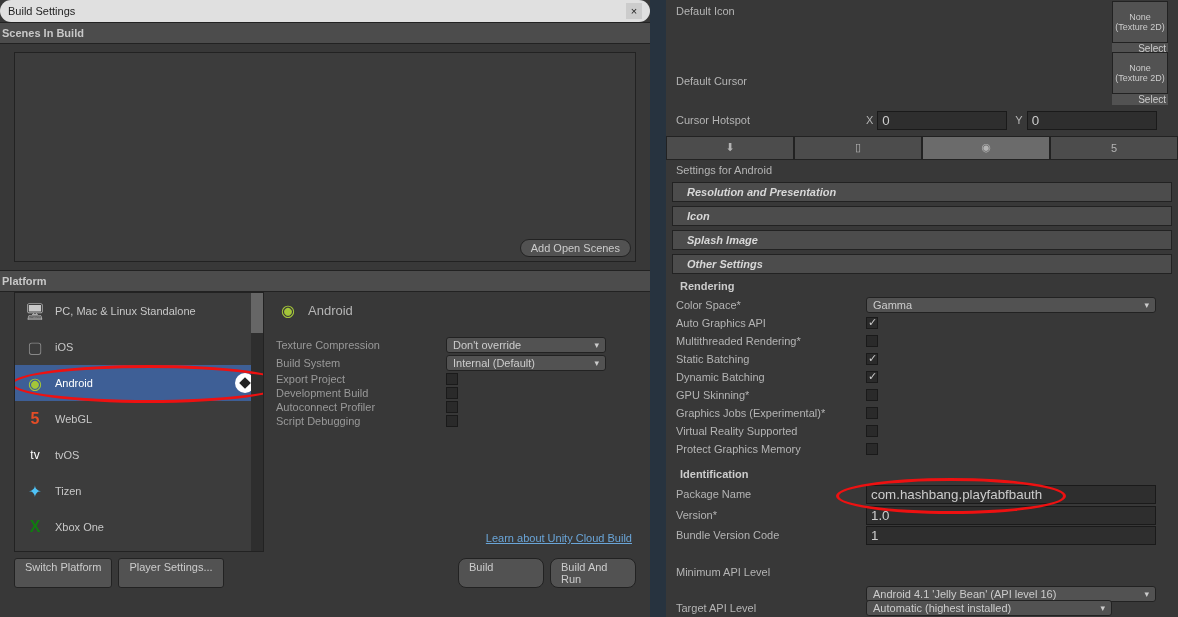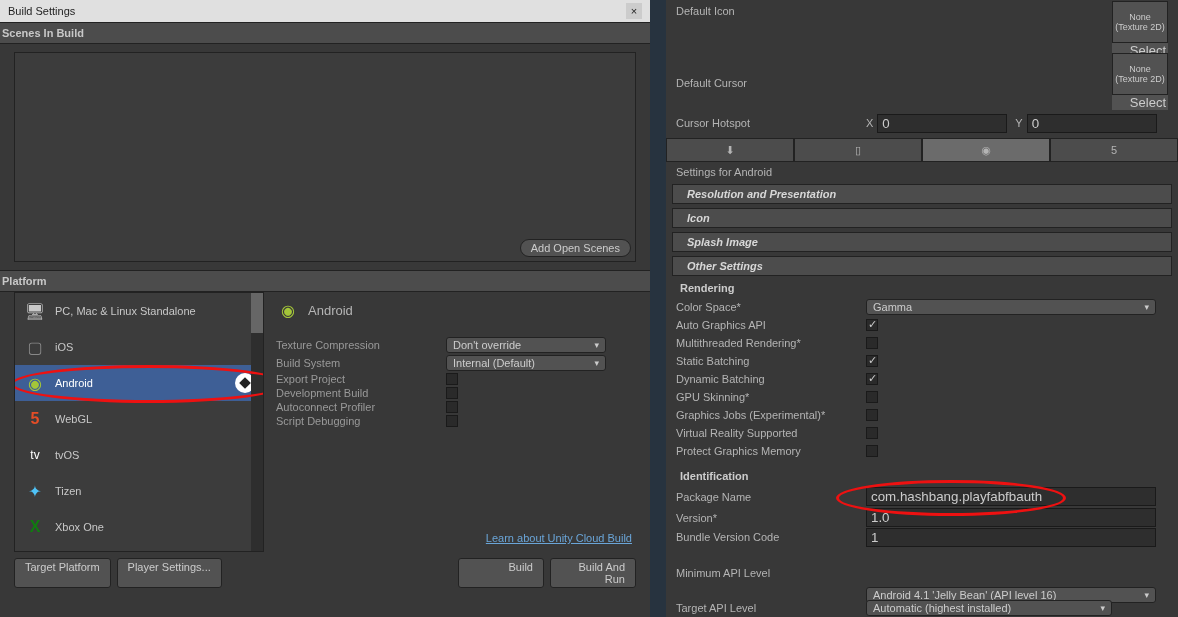--- a/index.html
+++ b/index.html
@@ -1,19 +1,19 @@
 <!DOCTYPE html>
 <html><head>
 <meta charset="utf-8">
 <style>
 * { box-sizing: border-box; margin: 0; padding: 0; font-family: Arial, sans-serif; }
 body { background: #27333f; color: #b4b4b4; font-size: 11px; width: 1178px; height: 617px; overflow: hidden; display: flex; }
 .left-panel { width: 650px; background: #383838; display: flex; flex-direction: column; }
 .right-panel { flex: 1; background: #383838; margin-left: 16px; display: flex; flex-direction: column; }
-.titlebar { background: #e0e0e0; color: #222; height: 22px; display: flex; align-items: center; padding: 0 8px; font-size: 11px; }
+.titlebar { background: #e0e0e0; color: #222; height: 22px; display: flex; align-items: center; padding: 0 8px; font-size: 11px; border-radius: 11px; }
 .titlebar .close-btn { margin-left: auto; width: 16px; height: 16px; background: #ccc; display:flex;align-items:center;justify-content:center; }
 .section-header { background: #4c4c4c; color: #c8c8c8; font-weight: bold; padding: 4px 2px; font-size: 11px; border-top: 1px solid #222; border-bottom: 1px solid #222; }
 .scenes-area { background: #3c3c3c; margin: 8px 14px; height: 210px; border: 1px solid #222; position: relative; }
 .add-open-scenes { position: absolute; bottom: 4px; right: 4px; background: #525252; color: #ccc; padding: 2px 10px; border: 1px solid #222; border-radius: 9px; cursor: pointer; }
 .platform-row { display: flex; margin: 0 14px; gap: 8px; height: 260px; }
 .platform-list { width: 250px; background: #3c3c3c; border: 1px solid #222; overflow-y: auto; position: relative; }
 .platform-item { display: flex; align-items: center; padding: 6px 8px; height: 36px; gap: 8px; color: #c8c8c8; cursor: pointer; }
 .platform-item.selected { background: #3e5f96; color: #fff; }
 .plat-icon { width: 24px; height: 24px; display:flex;align-items:center;justify-content:center; font-size: 16px; }
 .unity-badge { margin-left: auto; width: 20px; height: 20px; background: #fff; border-radius: 50%; display:flex;align-items:center;justify-content:center; }
@@ -22,28 +22,28 @@
 .detail-row { display:flex; align-items:center; padding: 1px 4px; font-size: 11px; }
 .detail-row .lbl { width: 170px; color: #999; }
 .detail-row.disabled { color: #6a6a6a; }
 .dropdown { background: #525252; color: #ccc; border: 1px solid #222; padding: 1px 6px; width: 160px; border-radius: 3px; display:flex; justify-content:space-between; align-items:center; cursor:pointer; }
 .dropdown::after { content: "▾"; font-size: 9px; }
 .checkbox { width: 12px; height: 12px; background: #2a2a2a; border: 1px solid #1a1a1a; display:inline-block; cursor:pointer; position: relative; }
 .checkbox.checked::after { content: "✓"; position:absolute; top:-2px; left:1px; font-size:11px; color:#ccc; }
 .cloud-link { color: #6aa5d8; margin-top: auto; text-align: right; padding: 4px; cursor:pointer;text-decoration:underline; }
 .bottom-bar { display:flex; padding: 6px 14px; gap: 6px; }
 .btn { background: #525252; color: #ccc; padding: 2px 10px; border: 1px solid #222; border-radius: 3px; cursor:pointer; font-size: 11px; }
-.btn-wide { width: 86px; text-align:right; }
+.btn-wide { width: 86px; text-align:left;border-radius:8px; }
 .spacer { flex: 1; }
 
 
 .inspector-row { display:flex; align-items:center; padding: 1px 10px; font-size: 11px; min-height: 18px; }
 .inspector-row .lbl { width: 190px; color: #b4b4b4; }
 .thumb-box { width: 56px; height: 42px; background: #525252; border: 1px solid #222; display:flex; flex-direction:column; align-items:center; justify-content:center; font-size:9px; color:#ccc; margin-left:auto; }
-.select-strip { background: #525252; color:#ccc; font-size:13px; text-align:right; padding:0 2px; }
+.select-strip { background: #525252; color:#ccc; font-size:10px; text-align:right; padding:0 2px; }
 .coord-input { background: #2e2e2e; border:1px solid #1a1a1a; padding:1px 4px; width:60px; color:#ccc; }
 .tab-strip { display:flex; margin: 6px 0 0 0; }
 .tab-cell { flex:1; height:24px; background:#4c4c4c; border:1px solid #222; display:flex;align-items:center;justify-content:center; cursor:pointer; }
 .tab-cell.active { background: #6b6b6b; }
 .settings-label { padding: 4px 10px; color:#b4b4b4; font-size:11px; }
 .collapse-header { background: #4c4c4c; color:#d8d8d8; font-weight:bold; padding:3px 14px; margin: 2px 6px; font-size:11px; border:1px solid #222; cursor:pointer;font-style:italic; }
 .subsection { color:#ccc; font-weight:bold; padding:4px 14px; font-size:11px; }
 .text-input { background:#2e2e2e; border:1px solid #1a1a1a; padding:1px 4px; color:#ccc; width:290px; }
 .circle-annot { position:absolute; border: 3px solid #e11; border-radius: 50%; pointer-events:none; }
 .scrollbar-stub { position:absolute; right:0; top:0; width:12px; height:100%; background:#2e2e2e; }
@@ -137,21 +137,21 @@
       </div>
       <div class="detail-row disabled">
         <span class="lbl">Script Debugging</span>
         <span class="checkbox"></span>
       </div>
       <a class="cloud-link">Learn about Unity Cloud Build</a>
     </div>
   </div>
 
   <div class="bottom-bar">
-    <span class="btn">Target Platform</span>
+    <span class="btn">Switch Platform</span>
     <span class="btn">Player Settings...</span>
     <span class="spacer"></span>
     <span class="btn btn-wide">Build</span>
     <span class="btn btn-wide">Build And Run</span>
   </div>
 </div>
 
 <div class="right-panel">
 
   <div class="inspector-row" style="align-items:flex-start;">

